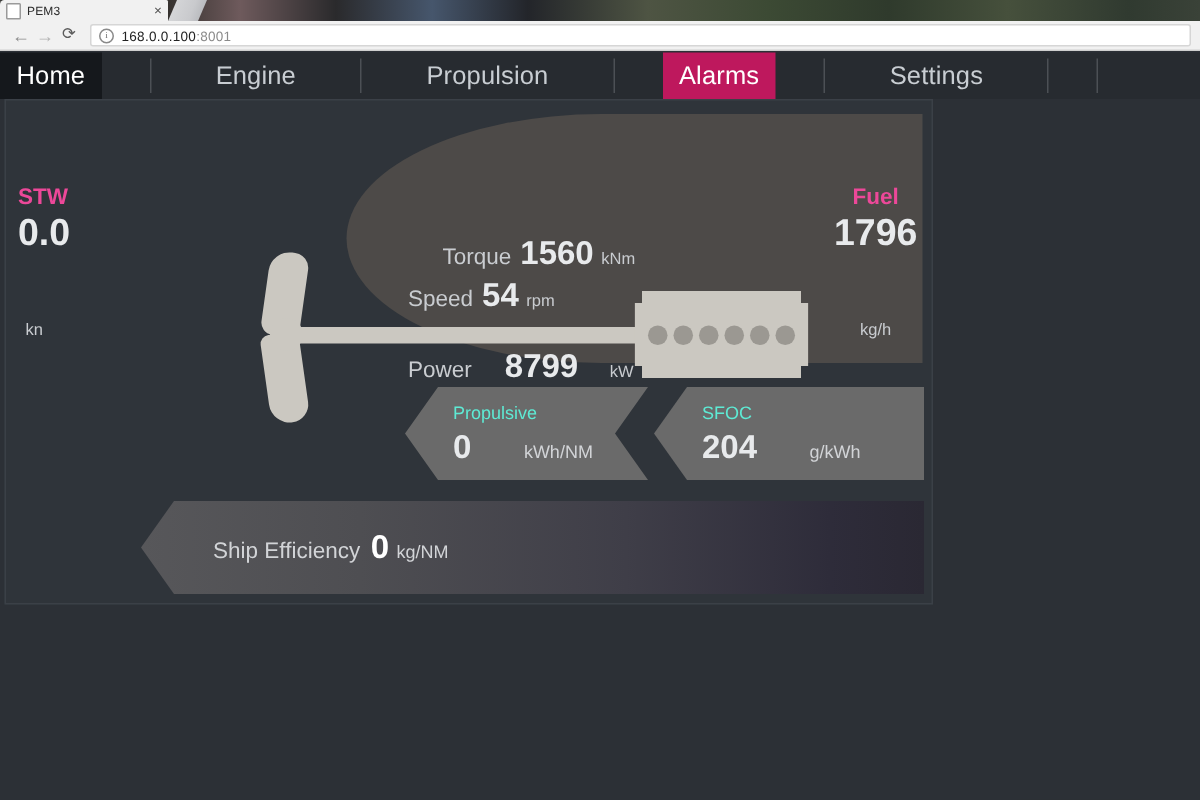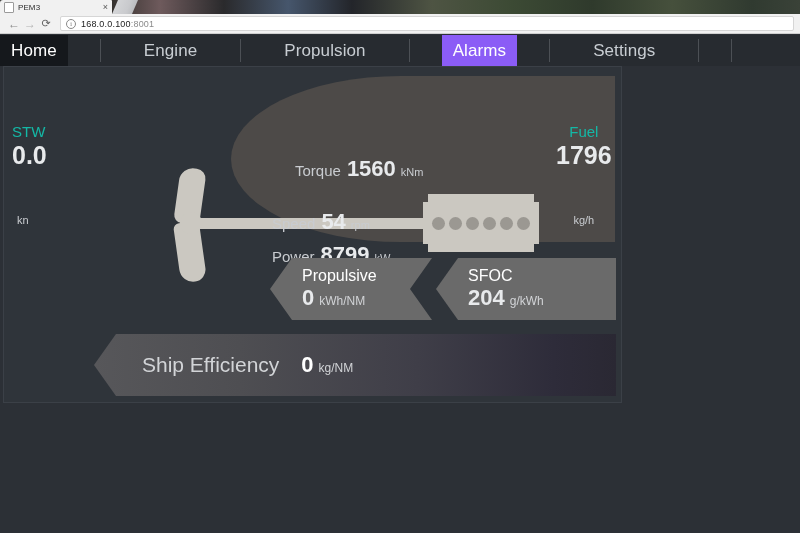--- a/index.html
+++ b/index.html
@@ -146,21 +146,21 @@
     font-size: 17px;
     color: #c8cdd2;
     white-space: nowrap;
     letter-spacing: 0.1px;
   }
   .nav-item.active {
     background: #15181c;
     color: #ffffff;
   }
   .nav-item.alarm {
-    background: #8b5cf6;
+    background: #be185d;
     color: #ffffff;
   }
   .nav-sep {
     width: 1px;
     margin: 4px 0;
     background: #4c5055;
     flex: 0 0 auto;
   }
   .nav-clock {
     display: flex;
@@ -263,32 +263,33 @@
     font-weight: bold;
     color: #e8eaec;
     margin-right: 5px;
   }
   .metric .m-unit {
     font-size: 11px;
     color: #c9ccd0;
   }
 
   .m-torque { left: 291px; top: 89px; }
-  .m-speed  { left: 268px; top: 142px; justify-content: flex-end; }
-  .m-power  { left: 268px; top: 175px; }
+  .m-speed  { left: 268px; top: 117px; justify-content: flex-end; }
+  .m-power  { left: 268px; top: 164px; gap: 16px; }
 
   .stacked {
     position: absolute;
     text-align: left;
     white-space: nowrap;
   }
   .stacked .s-label {
     font-size: 15px;
-    color: #14b8a6;
+    color: #ec4899;
     line-height: 18px;
+    font-weight: bold;
   }
   .stacked .s-value {
     font-size: 25px;
     font-weight: bold;
     color: #e8eaec;
     line-height: 28px;
   }
   .stacked .s-unit {
     font-size: 11px;
     color: #c9ccd0;
@@ -318,62 +319,63 @@
     left: 266px;
     width: 162px;
     clip-path: polygon(22px 0, 162px 0, 140px 31px, 162px 62px, 22px 62px, 0 31px);
   }
   .chev-sfoc {
     left: 432px;
     width: 180px;
     clip-path: polygon(22px 0, 180px 0, 180px 62px, 22px 62px, 0 31px);
   }
   .chev .c-label {
-    font-size: 16px;
-    color: #ffffff;
+    font-size: 12px;
+    color: #5eead4;
     line-height: 19px;
     white-space: nowrap;
   }
   .chev .c-row {
     display: flex;
     align-items: baseline;
     white-space: nowrap;
   }
   .chev .c-value {
     font-size: 22px;
     font-weight: bold;
     color: #e8eaec;
     margin-right: 5px;
   }
   .chev .c-unit {
     font-size: 12px;
     color: #d2d4d7;
+    margin-left: 30px;
   }
 
   
   .eff-bar {
     position: absolute;
     left: 90px; top: 267px;
     width: 522px; height: 62px;
     background: linear-gradient(90deg, #57575a 0%, #4e4e52 28%, #3f3e48 62%, #2e2c3a 88%, #2a2833 100%);
     clip-path: polygon(22px 0, 522px 0, 522px 62px, 22px 62px, 0 31px);
     display: flex;
     align-items: center;
     padding-left: 48px;
     box-sizing: border-box;
   }
   .eff-row {
     display: flex;
     align-items: baseline;
     white-space: nowrap;
   }
   .eff-label {
-    font-size: 21px;
+    font-size: 15px;
     color: #d2d4d7;
-    margin-right: 22px;
+    margin-right: 7px;
   }
   .eff-value {
     font-size: 22px;
     font-weight: bold;
     color: #ffffff;
     margin-right: 5px;
   }
   .eff-unit {
     font-size: 12px;
     color: #d2d4d7;

